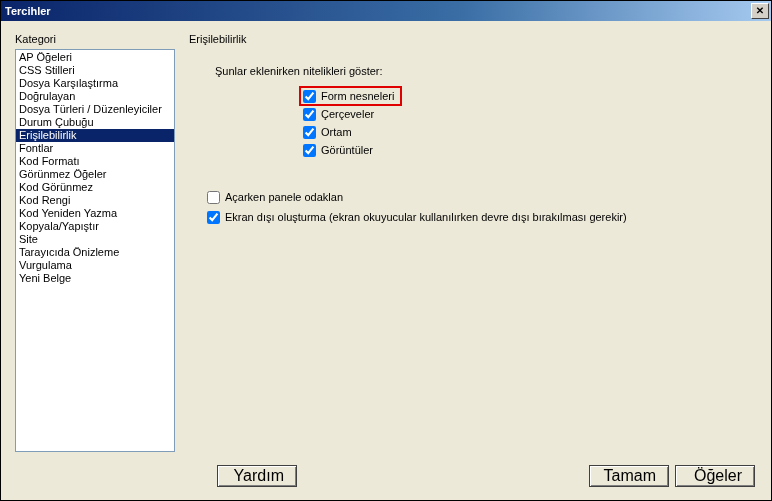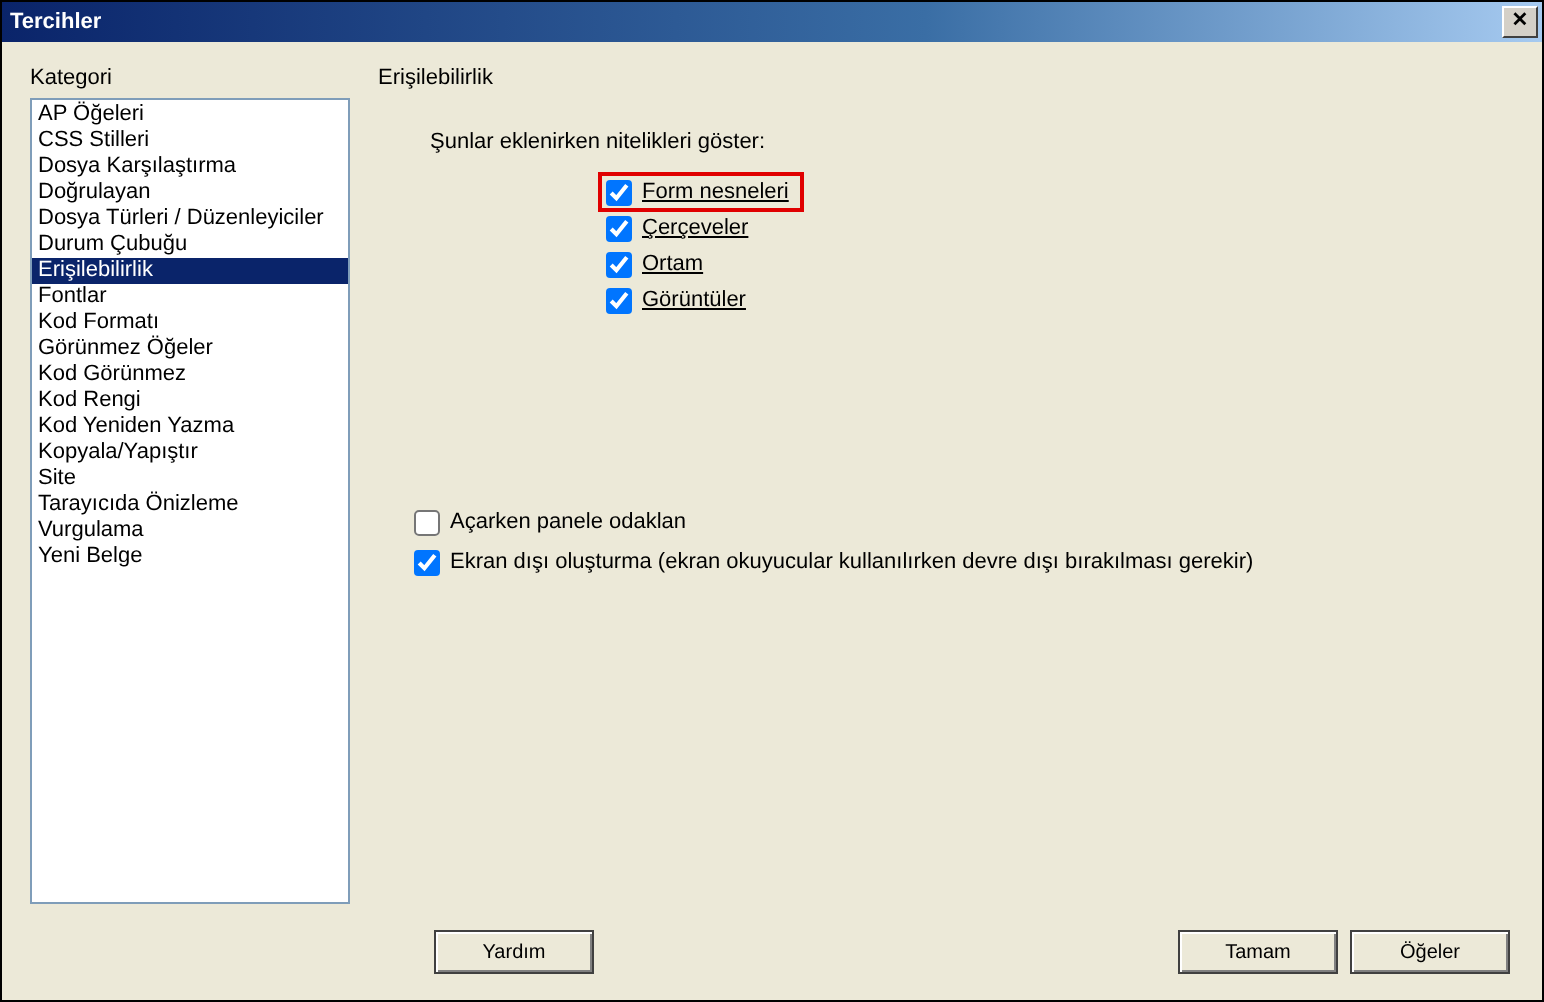--- a/index.html
+++ b/index.html
@@ -79,22 +79,21 @@
   }
   .content-area {
     flex: 1;
     padding-left: 26px;
   }
   .group-label {
     margin-bottom: 10px;
   }
   .check-list {
     padding-left: 88px;
-    margin-bottom: 92px;
-    text-decoration: underline;
+    margin-bottom: 28px;
   }
   .check-row {
     display: flex; align-items: center;
     height: 18px;
     gap: 5px;
   }
   .check-row input[type=checkbox] {
     margin: 0; width: 13px; height: 13px;
   }
   .highlight {
@@ -118,23 +117,24 @@
     padding: 0 16px 6px 16px;
   }
   .button-bar .spacer { flex: 1; }
   .btn {
     min-width: 80px;
     height: 22px;
     background: #ECE9D8;
     border: 1px solid #404040;
     box-shadow: inset 1px 1px 0 #fff, inset -1px -1px 0 #808080;
     font-family: Tahoma, Arial, sans-serif;
-    font-size: 10px;
+    font-size: 16px;
     cursor: default;
     padding: 0 12px;
+    text-align: right;
   }
   .btn.help { margin-left: 200px; }
   .btn.ok { margin-right: 6px; }
 </style>
 </head>
 <body>
 
 <div class="window">
 
   <div class="titlebar">

